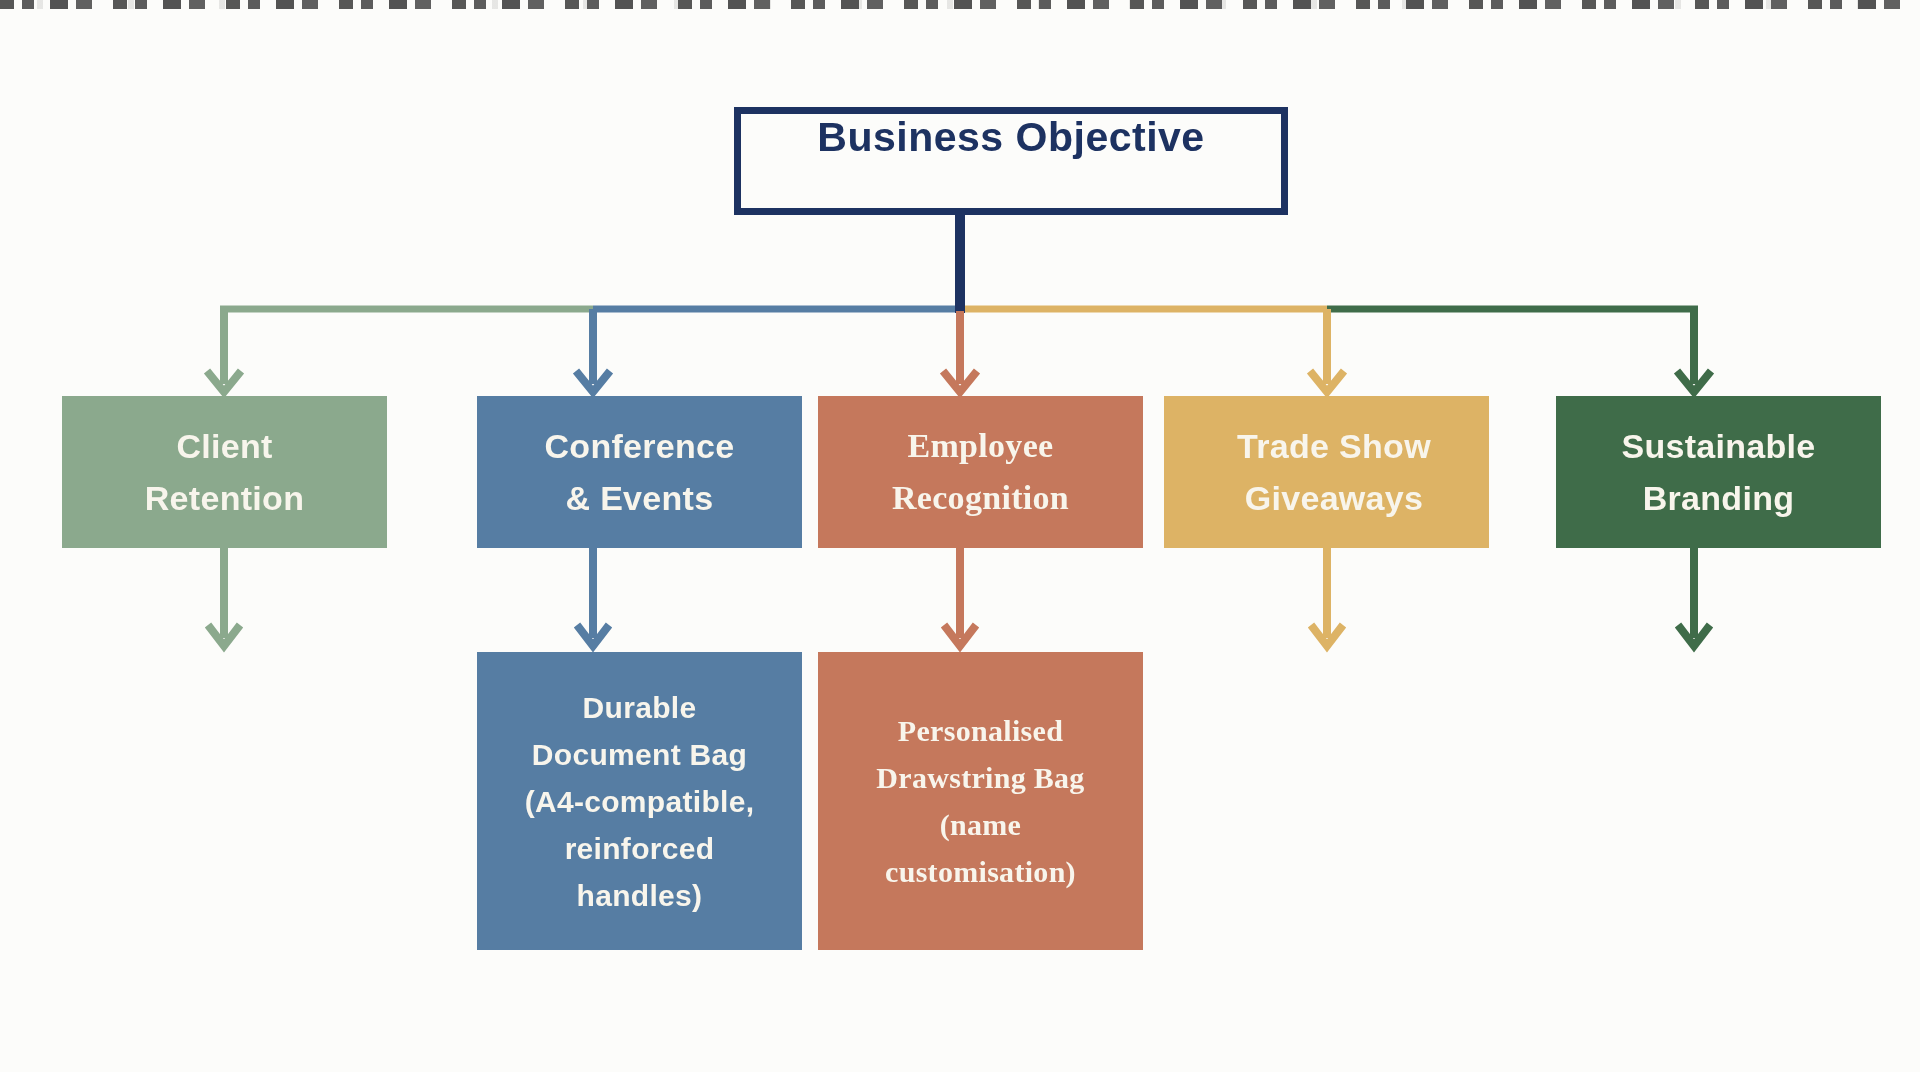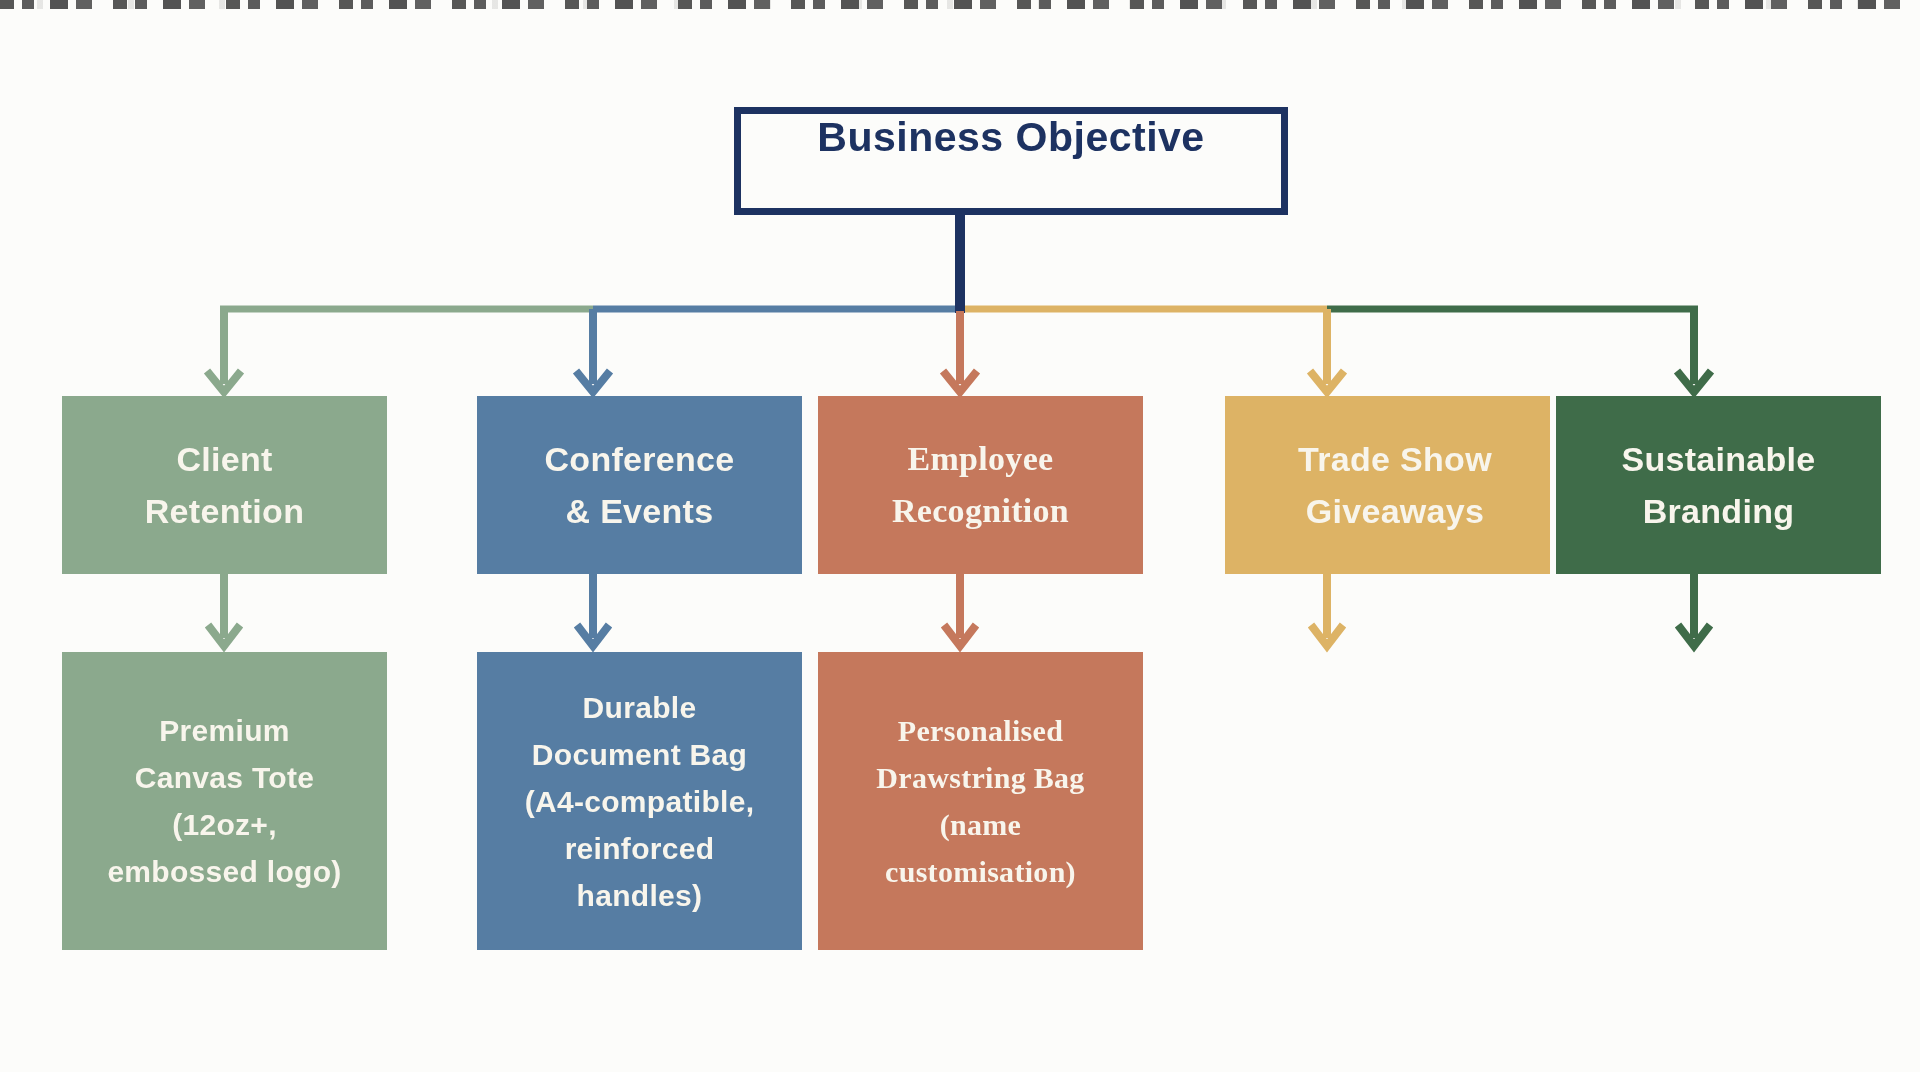--- a/index.html
+++ b/index.html
@@ -38,28 +38,28 @@
   .stroke-navy{stroke:var(--navy,#1D3261);}
   svg.connectors path, svg.connectors polyline{fill:none;}
 
   
   .node{
     position:absolute;width:325px;box-sizing:border-box;
     display:flex;align-items:center;justify-content:center;text-align:center;
     color:var(--text_light,#F8F5EC);
   }
   .node span{white-space:pre-line;}
-  .level1{top:396px;height:178px;}
+  .level1{top:396px;height:152px;}
   .level1 span{font-size:34px;font-weight:600;line-height:52px;letter-spacing:.3px;}
   .level2{top:652px;height:298px;}
   .level2 span{font-size:30px;font-weight:600;line-height:47px;letter-spacing:.3px;}
   .c1{left:62px;background:var(--sage,#8BA98D);}
   .c2{left:430px;background:var(--steel,#567DA3);margin-left:47px;}
   .c3{left:818px;background:var(--terracotta,#C5785C);font-family:Liberation Serif, serif;}
-  .c4{left:1225px;background:var(--gold,#DDB365);padding-left:15px;}
+  .c4{left:1164px;background:var(--gold,#DDB365);padding-left:15px;}
   .c5{left:1556px;background:var(--forest,#3F6C49);}
 </style>
 </head>
 <body>
 
 <div class="canvas">
 
   <div class="top-strip"></div>
 
   <div class="root-box">
@@ -136,26 +136,20 @@
   </div>
   <div class="node level1 c4">
     <span>Trade Show
 Giveaways</span>
   </div>
   <div class="node level1 c5">
     <span>Sustainable
 Branding</span>
   </div>
 
-  <div class="node level2 c1">
-    <span>Premium
-Canvas Tote
-(12oz+,
-embossed logo)</span>
-  </div>
   <div class="node level2 c2">
     <span>Durable
 Document Bag
 (A4-compatible,
 reinforced
 handles)</span>
   </div>
   <div class="node level2 c3">
     <span>Personalised
 Drawstring Bag

